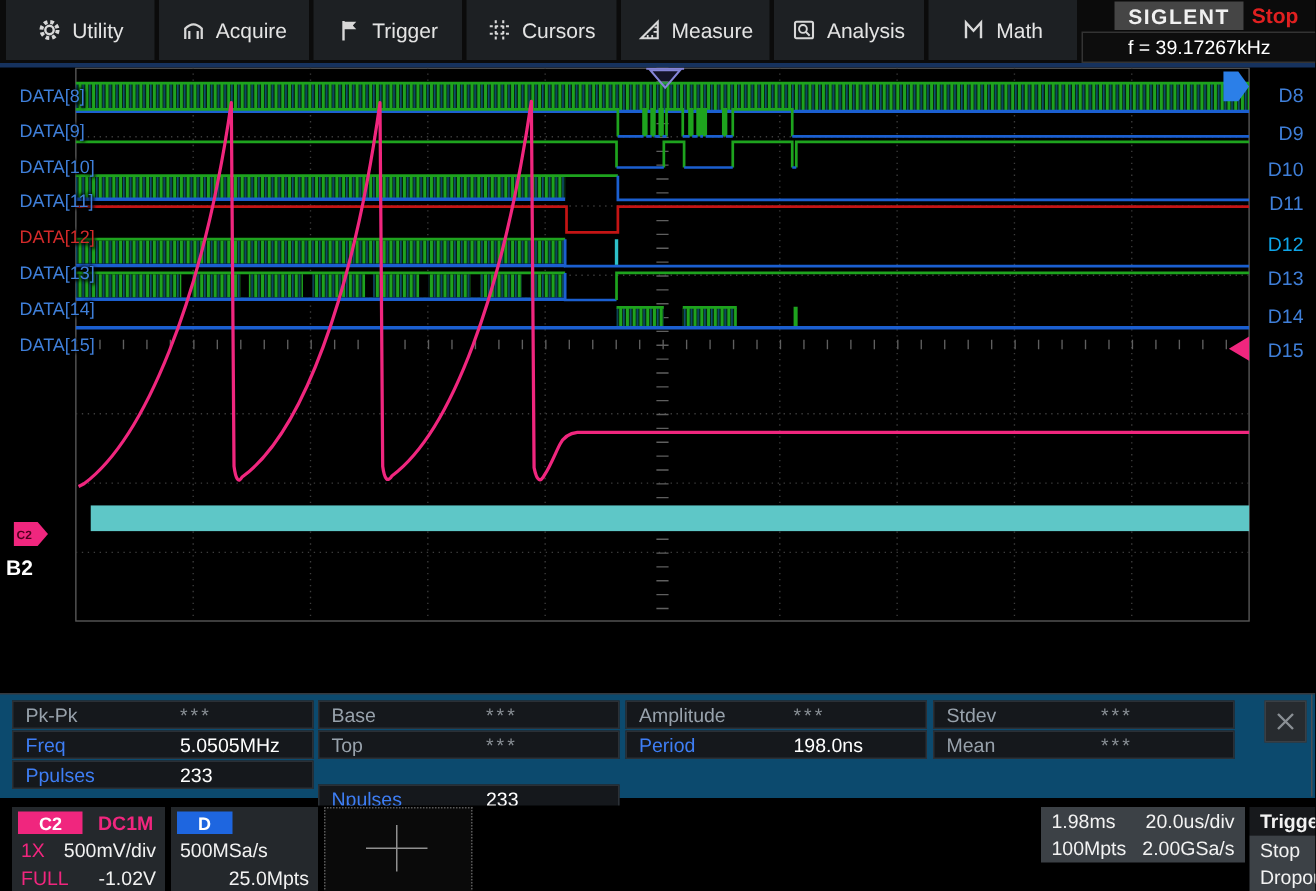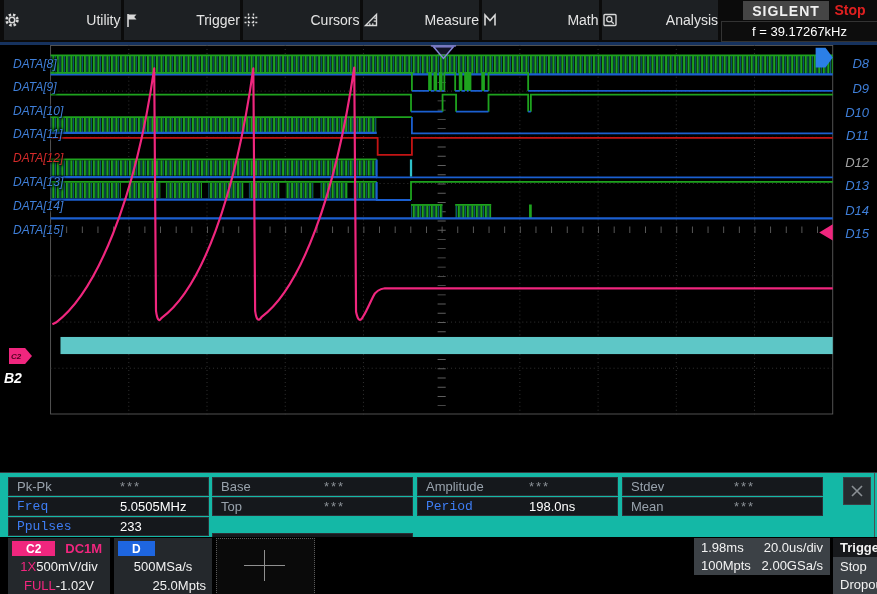--- a/index.html
+++ b/index.html
@@ -1,60 +1,60 @@
 <!DOCTYPE html>
 <html><head>
 <meta charset="utf-8">
 <style>
   html,body{margin:0;padding:0;background:#000;}
   .screen{position:relative;width:877px;height:594px;background:#000;overflow:hidden;
           font-family:"Liberation Sans","DejaVu Sans",sans-serif;color:#e6e6e6;}
   
   .topbar{position:absolute;left:0;top:0;width:877px;height:42px;background:#0b0b0b;}
   .menu{position:absolute;left:4px;top:0;width:714px;height:40px;display:flex;gap:3px;}
-  .menu-item{flex:1;background:#1d2023;display:flex;align-items:center;justify-content:space-between;
+  .menu-item{flex:1;background:#1d2023;display:flex;align-items:center;justify-content:center;
              gap:7px;font-size:14px;color:#e4e4e4;cursor:pointer;}
   .menu-item svg{flex:none;}
   .brand-box{position:absolute;left:743px;top:1px;width:86px;height:19px;background:#454545;
              display:flex;align-items:center;justify-content:center;font-weight:bold;
              font-size:14px;letter-spacing:1px;color:#f0f0f0;}
   .runstate{position:absolute;left:826px;top:2px;width:48px;height:18px;color:#e02020;
             font-weight:bold;font-size:14px;text-align:center;}
   .freqbox{position:absolute;left:721px;top:21px;width:155px;height:19px;background:#0d0d0d;
            border:1px solid #333;display:flex;align-items:center;justify-content:center;
            font-size:13px;color:#fff;}
   .bluesep{position:absolute;left:0;top:42px;width:877px;height:3px;background:#16325e;}
   
-  .scope{position:absolute;left:0;top:45px;width:877px;height:410px;font-style:italic;}
+  .scope{position:absolute;left:0;top:45px;width:877px;height:410px;}
   .dlabel{position:absolute;font-size:12px;color:#3f7fd9;left:13px;
           text-shadow:0 0 3px #000,1px 1px 2px #000,-1px -1px 2px #000;}
   .dlabel.red{color:#d42a2a;}
   .rlabel{position:absolute;font-size:13px;color:#3f7fd9;right:8px;text-align:right;
           text-shadow:0 0 3px #000;}
-  .rlabel.red{color:#a3a3a3;margin-left:21px;}
+  .rlabel.red{color:#0ea5e9;margin-left:21px;}
   .buslabel{position:absolute;left:4px;top:325px;font-size:14px;font-weight:bold;color:#fff;}
   .c2marker{position:absolute;left:9px;top:303px;width:21px;height:16px;background:#f0267e;
             clip-path:polygon(0 0,70% 0,100% 50%,70% 100%,0 100%);
             font-size:8px;color:#50001f;display:flex;align-items:center;padding-left:2px;font-weight:bold;}
   
-  .measure{position:absolute;left:0;top:462px;width:877px;height:69px;background:#14b8a6;
-           border-top:1px solid #35393e;margin-top:10px;}
+  .measure{position:absolute;left:0;top:462px;width:877px;height:69px;background:#0c4a6e;
+           border-top:1px solid #35393e;}
   .mcell{position:absolute;width:201px;height:19px;background:#15181c;border:1px solid #2b3036;
          display:flex;align-items:center;font-size:13px;box-sizing:border-box;cursor:pointer;}
   .mcell .lbl{width:103px;padding-left:8px;color:#98a2ac;}
-  .mcell .lbl.active{color:#3e7ef5;font-family:Liberation Mono, monospace;}
+  .mcell .lbl.active{color:#3e7ef5;}
   .mcell .val{color:#fff;}
   .mcell .val.star{color:#8a9096;letter-spacing:2px;}
   .mclose{position:absolute;left:843px;top:4px;width:26px;height:26px;background:#272b2f;
           border:1px solid #3a3f44;display:flex;align-items:center;justify-content:center;cursor:pointer;}
   .mrborder{position:absolute;left:874px;top:0;width:1px;height:68px;background:#4a4f54;}
   
   .footer{position:absolute;left:0;top:537px;width:877px;height:57px;background:#000;font-size:13px;}
   .chbox{position:absolute;top:1px;height:56px;background:#24282c;cursor:pointer;}
-  .chrow{height:19px;display:flex;align-items:center;justify-content:center;padding:0 6px;}
+  .chrow{height:19px;display:flex;align-items:center;justify-content:space-between;padding:0 6px;}
   .badge{height:15px;padding:0 14px;display:flex;align-items:center;justify-content:center;
          font-weight:bold;font-size:12px;color:#fff;}
   .pink{color:#f0267e;}
   .white{color:#f2f2f2;}
   .addbox{position:absolute;left:216px;top:1px;width:97px;height:55px;background:#0a0a0a;
           border:1px dotted #5a5a5a;cursor:pointer;}
   .infobox{position:absolute;top:1px;height:56px;}
   .infohdr{height:19px;background:#17191c;display:flex;align-items:center;padding:0 7px;
            font-size:13px;color:#f2f2f2;}
   .infobody{height:37px;background:#3c4146;padding:0 7px;display:flex;flex-direction:column;justify-content:space-evenly;}
@@ -69,51 +69,57 @@
     <div class="menu">
       <div class="menu-item">
         <svg width="16" height="16" viewBox="0 0 16 16">
           <circle cx="8" cy="8" r="2.8" stroke="#d8d8d8" fill="none" stroke-width="1.6"></circle>
           <circle cx="8" cy="8" r="5.4" stroke="#d8d8d8" fill="none" stroke-width="2.6" stroke-dasharray="2.4,1.9"></circle>
         </svg>
         <span>Utility</span>
       </div>
       <div class="menu-item">
         <svg width="16" height="16" viewBox="0 0 16 16">
+          <path d="M2.5,14 V7 Q8,1.5 13.5,7 V14 M5.2,14 V8.6 M10.8,14 V8.6" stroke="#d8d8d8" fill="none" stroke-width="1.5"></path>
+        </svg>
+        <span>Acquire</span>
+      </div>
+      <div class="menu-item">
+        <svg width="16" height="16" viewBox="0 0 16 16">
           <path d="M4,15 V2" stroke="#d8d8d8" stroke-width="1.6"></path>
           <path d="M4,2.5 H12.5 L10.2,5 L12.5,7.5 H4 Z" fill="#d8d8d8"></path>
         </svg>
         <span>Trigger</span>
       </div>
       <div class="menu-item">
         <svg width="16" height="16" viewBox="0 0 16 16">
           <path d="M5.5,1.5 V14.5 M10.5,1.5 V14.5 M1.5,5.5 H14.5 M1.5,10.5 H14.5" stroke="#d8d8d8" stroke-width="1.4" stroke-dasharray="2,1.6" fill="none"></path>
         </svg>
         <span>Cursors</span>
       </div>
       <div class="menu-item">
         <svg width="16" height="16" viewBox="0 0 16 16">
           <path d="M2.5,13.5 L13.5,13.5 L13.5,2.5 Z" stroke="#d8d8d8" fill="none" stroke-width="1.4"></path>
           <path d="M13.5,6.2 h-2.2 M13.5,9.2 h-2.8 M9.8,13.5 v-2.2 M6.8,13.5 v-2.2" stroke="#d8d8d8" stroke-width="1.2"></path>
         </svg>
         <span>Measure</span>
-      </div>
-      <div class="menu-item">
-        <svg width="16" height="16" viewBox="0 0 16 16">
-          <path d="M3,13.5 V3 L8,8.5 L13,3 V13.5" stroke="#d8d8d8" fill="none" stroke-width="1.6"></path>
-        </svg>
-        <span>Math</span>
       </div>
       <div class="menu-item">
         <svg width="16" height="16" viewBox="0 0 16 16">
           <rect x="2" y="2.5" width="12" height="11" rx="1" stroke="#d8d8d8" fill="none" stroke-width="1.4"></rect>
           <circle cx="7.3" cy="7.3" r="2.6" stroke="#d8d8d8" fill="none" stroke-width="1.3"></circle>
           <path d="M9.2,9.2 L11.8,11.8" stroke="#d8d8d8" stroke-width="1.3"></path>
         </svg>
         <span>Analysis</span>
+      </div>
+      <div class="menu-item">
+        <svg width="16" height="16" viewBox="0 0 16 16">
+          <path d="M3,13.5 V3 L8,8.5 L13,3 V13.5" stroke="#d8d8d8" fill="none" stroke-width="1.6"></path>
+        </svg>
+        <span>Math</span>
       </div>
     </div>
     <div class="brand-box">SIGLENT</div>
     <div class="runstate">Stop</div>
     <div class="freqbox">f = 39.17267kHz</div>
   </div>
   <div class="bluesep"></div>
 
   <div class="scope">
     <svg width="877" height="410" viewBox="0 45 877 455">

